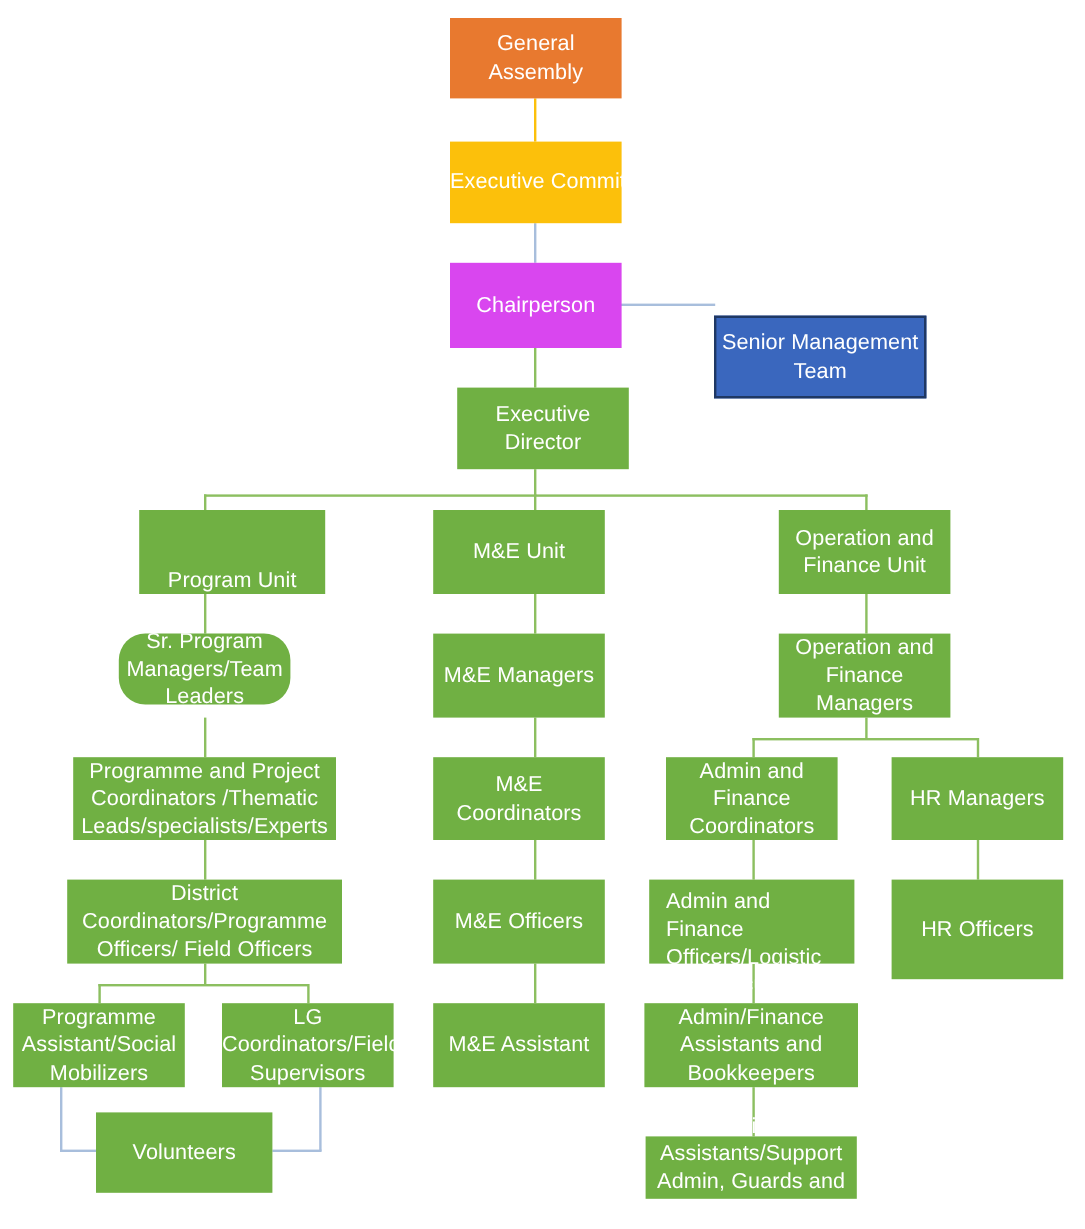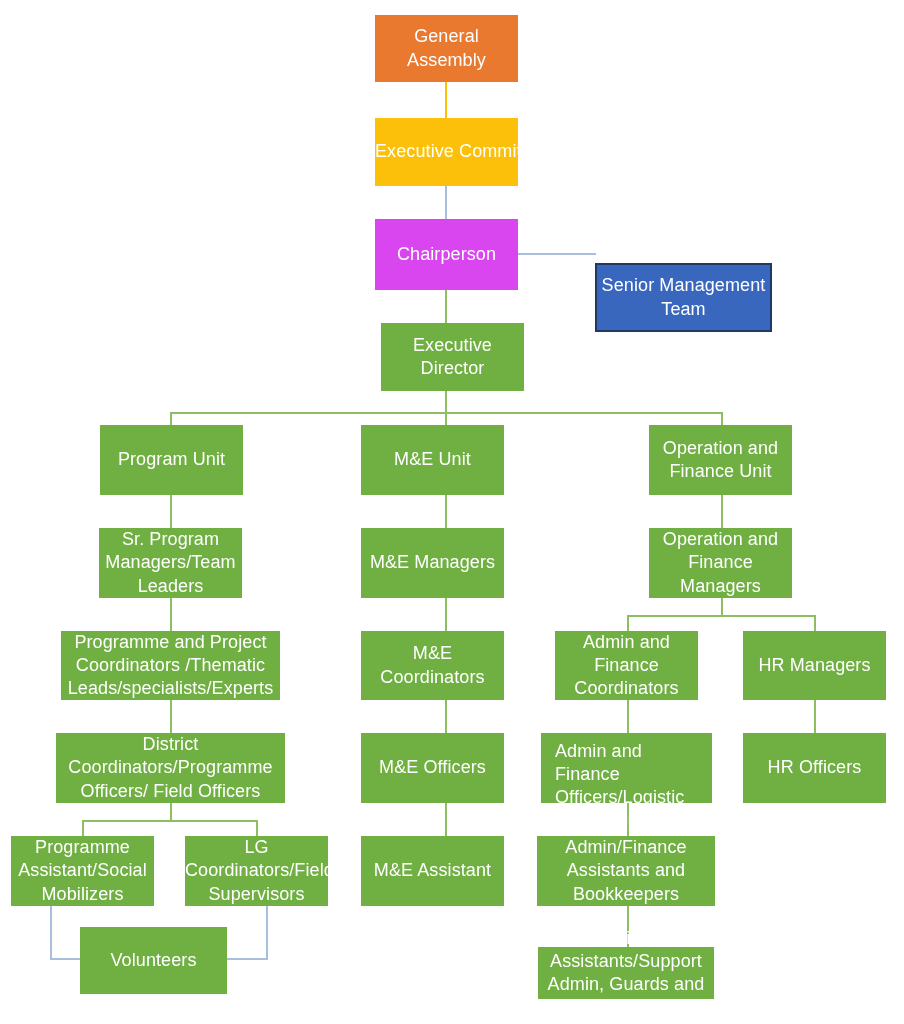--- a/index.html
+++ b/index.html
@@ -127,33 +127,33 @@
   </div>
 
   <div class="node fill-darkblue" style="left:595px; top:219px; width:177px; height:69px;margin-top:44px;">
     <span class="label">Senior Management Team</span>
   </div>
 
   <div class="node fill-green" style="left:381px; top:323px; width:143px; height:68px;">
     <span class="label">Executive Director</span>
   </div>
 
-  <div class="node fill-green" style="left:100px; top:425px; width:143px; height:70px;">
+  <div class="node fill-green" style="left:116px; top:425px; width:155px; height:70px;align-items:flex-end;">
     <span class="label">Program Unit</span>
   </div>
 
   <div class="node fill-green" style="left:361px; top:425px; width:143px; height:70px;">
     <span class="label">M&amp;E Unit</span>
   </div>
 
   <div class="node fill-green overflow-x" style="left:649px; top:425px; width:143px; height:70px;">
     <span class="label" style="white-space:normal;">Operation and Finance Unit</span>
   </div>
 
-  <div class="node fill-green" style="left:99px; top:528px; width:143px; height:70px;">
+  <div class="node fill-green" style="left:99px; top:528px; width:143px; height:59px;border-radius:22px;">
     <span class="label">Sr. Program Managers/Team Leaders</span>
   </div>
 
   <div class="node fill-green" style="left:61px; top:631px; width:219px; height:69px;">
     <span class="label">Programme and Project Coordinators /Thematic Leads/specialists/Experts</span>
   </div>
 
   <div class="node fill-green" style="left:56px; top:733px; width:229px; height:70px;">
     <span class="label">District Coordinators/Programme Officers/ Field Officers</span>
   </div>
@@ -195,21 +195,21 @@
   </div>
 
   <div class="node fill-green" style="left:743px; top:631px; width:143px; height:69px;">
     <span class="label">HR Managers</span>
   </div>
 
   <div class="node fill-green overflow-y" style="left:541px; top:733px; width:171px; height:70px;">
     <span class="label">Admin and Finance Officers/Logistic and Procurement Officers</span>
   </div>
 
-  <div class="node fill-green" style="left:743px; top:733px; width:143px; height:70px;">
+  <div class="node fill-green" style="left:743px; top:733px; width:143px; height:83px;">
     <span class="label">HR Officers</span>
   </div>
 
   <div class="node fill-green" style="left:537px; top:836px; width:178px; height:70px;">
     <span class="label">Admin/Finance Assistants and Bookkeepers</span>
   </div>
 
   <div class="node fill-green" style="left:538px; top:947px; width:176px; height:52px;">
     <span class="label">Office Assistants/Support Admin, Guards and Drivers</span>
   </div>

